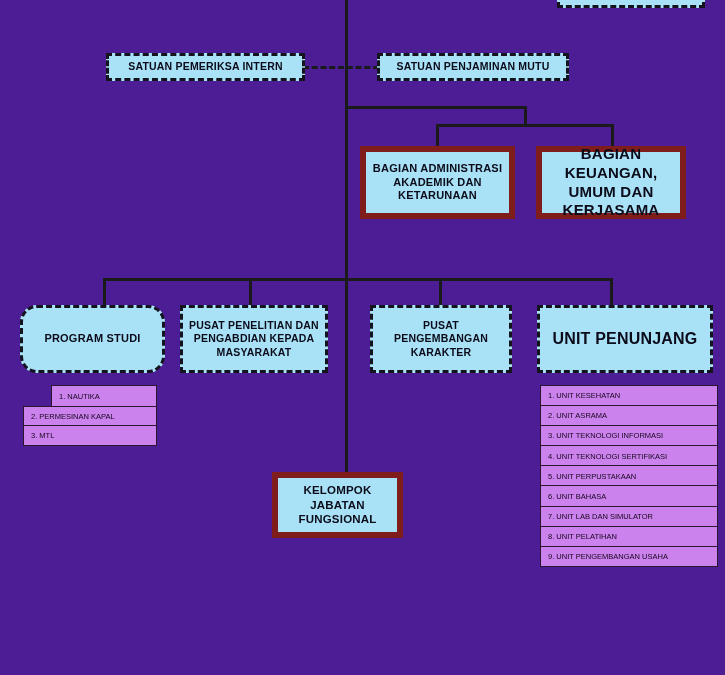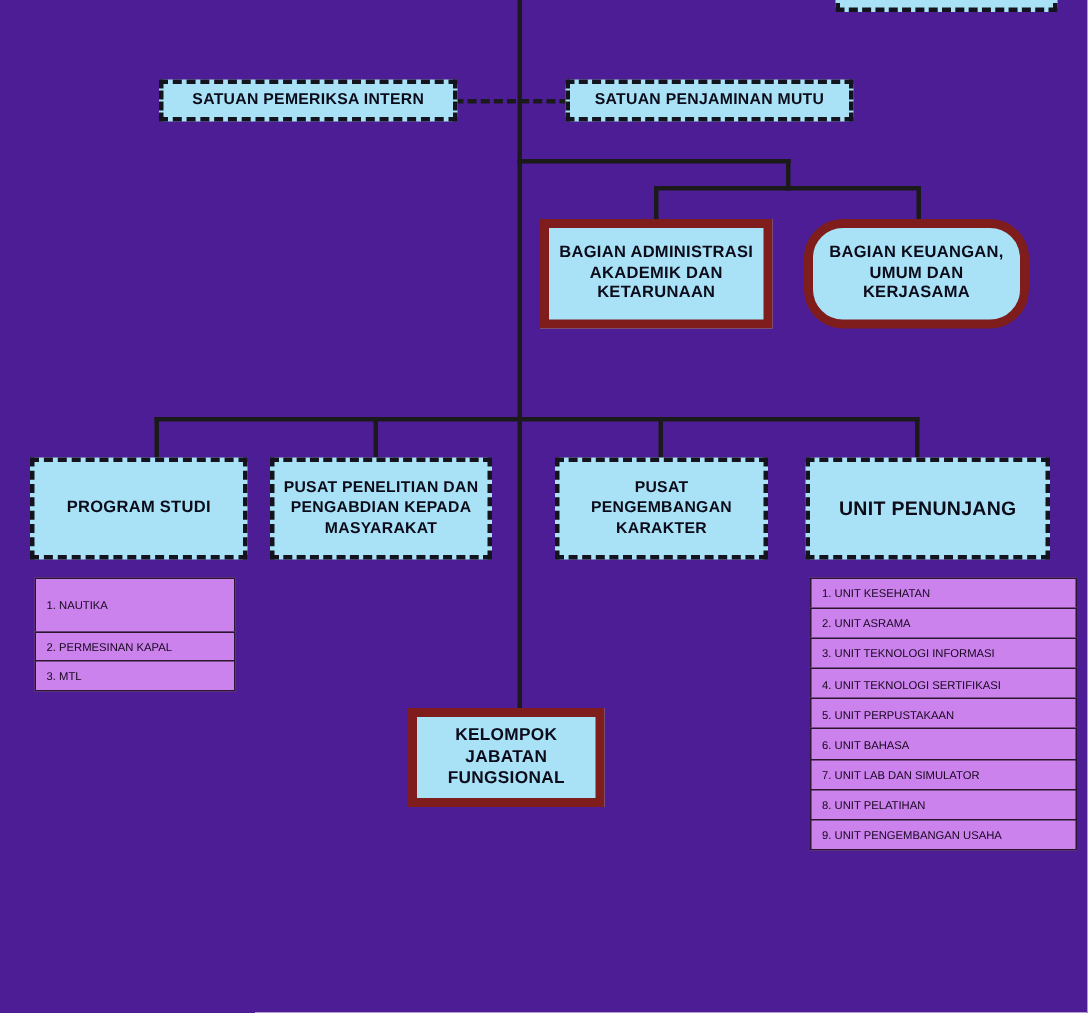--- a/index.html
+++ b/index.html
@@ -98,34 +98,34 @@
   <div class="line line-v" style="left:610px; top:278px; height:27px;"></div>
 
   <div class="box box-dashed" style="left:557px; top:-22px; width:148px; height:30px; font-size:10px;"></div>
 
   <div class="box box-dashed" style="left:106px; top:53px; width:199px; height:28px; font-size:10.5px;">SATUAN PEMERIKSA INTERN</div>
 
   <div class="box box-dashed" style="left:377px; top:53px; width:192px; height:28px; font-size:10.5px;">SATUAN PENJAMINAN MUTU</div>
 
   <div class="box box-solid" style="left:360px; top:146px; width:155px; height:73px; font-size:11px; padding:0 6px;">BAGIAN ADMINISTRASI AKADEMIK DAN KETARUNAAN</div>
 
-  <div class="box box-solid" style="left:536px; top:146px; width:150px; height:73px; font-size:11px; padding:0 6px;border-radius:26px;">BAGIAN KEUANGAN, UMUM DAN KERJASAMA</div>
+  <div class="box box-solid" style="left:536px; top:146px; width:150px; height:73px; font-size:15px; padding:0 6px;">BAGIAN KEUANGAN, UMUM DAN KERJASAMA</div>
 
-  <div class="box box-dashed" style="left:20px; top:305px; width:145px; height:68px; font-size:11px; padding:0 5px;">PROGRAM STUDI</div>
+  <div class="box box-dashed" style="left:20px; top:305px; width:145px; height:68px; font-size:11px; padding:0 5px;border-radius:17px;">PROGRAM STUDI</div>
 
   <div class="box box-dashed" style="left:180px; top:305px; width:148px; height:68px; font-size:10.5px; padding:0 4px;">PUSAT PENELITIAN DAN PENGABDIAN KEPADA MASYARAKAT</div>
 
   <div class="box box-dashed" style="left:370px; top:305px; width:142px; height:68px; font-size:10.5px; padding:0 6px;">PUSAT PENGEMBANGAN KARAKTER</div>
 
-  <div class="box box-dashed" style="left:537px; top:305px; width:163px; height:68px; font-size:13px; padding:4px 5px;">UNIT PENUNJANG</div>
+  <div class="box box-dashed" style="left:537px; top:305px; width:176px; height:68px; font-size:16px; padding:4px 5px;">UNIT PENUNJANG</div>
 
   <div class="box box-solid" style="left:272px; top:472px; width:131px; height:66px; font-size:11.5px; padding:0 5px;">KELOMPOK JABATAN FUNGSIONAL</div>
 
   <div class="plist" style="left:23px; top:385px; width:134px;">
-    <div class="plist-item" style="height:37px; font-size:7.5px;">1. NAUTIKA</div>
+    <div class="plist-item" style="height:22px; font-size:7.5px;margin-left:28px;">1. NAUTIKA</div>
     <div class="plist-item" style="height:21px; font-size:7.5px;">2. PERMESINAN KAPAL</div>
     <div class="plist-item" style="height:21px; font-size:7.5px;">3. MTL</div>
   </div>
 
   <div class="plist" style="left:540px; top:385px; width:178px;">
     <div class="plist-item" style="height:21.6px; font-size:7.5px;">1. UNIT KESEHATAN</div>
     <div class="plist-item" style="height:21.6px; font-size:7.5px;">2. UNIT ASRAMA</div>
     <div class="plist-item" style="height:21.6px; font-size:7.5px;">3. UNIT TEKNOLOGI INFORMASI</div>
     <div class="plist-item" style="height:21.6px; font-size:7.5px;">4. UNIT TEKNOLOGI SERTIFIKASI</div>
     <div class="plist-item" style="height:21.6px; font-size:7.5px;">5. UNIT PERPUSTAKAAN</div>

